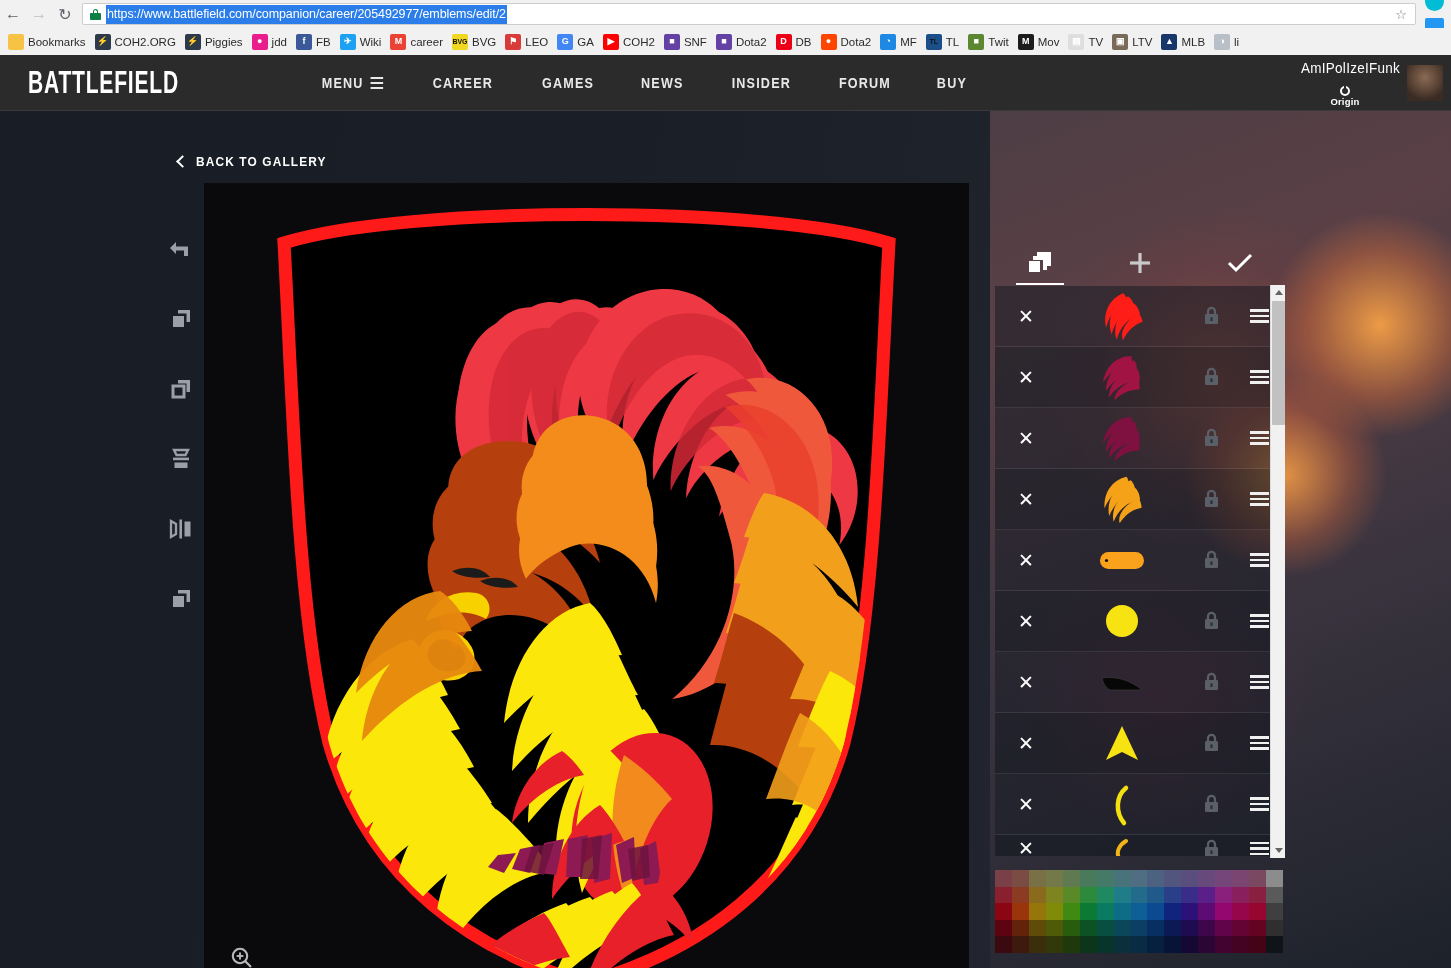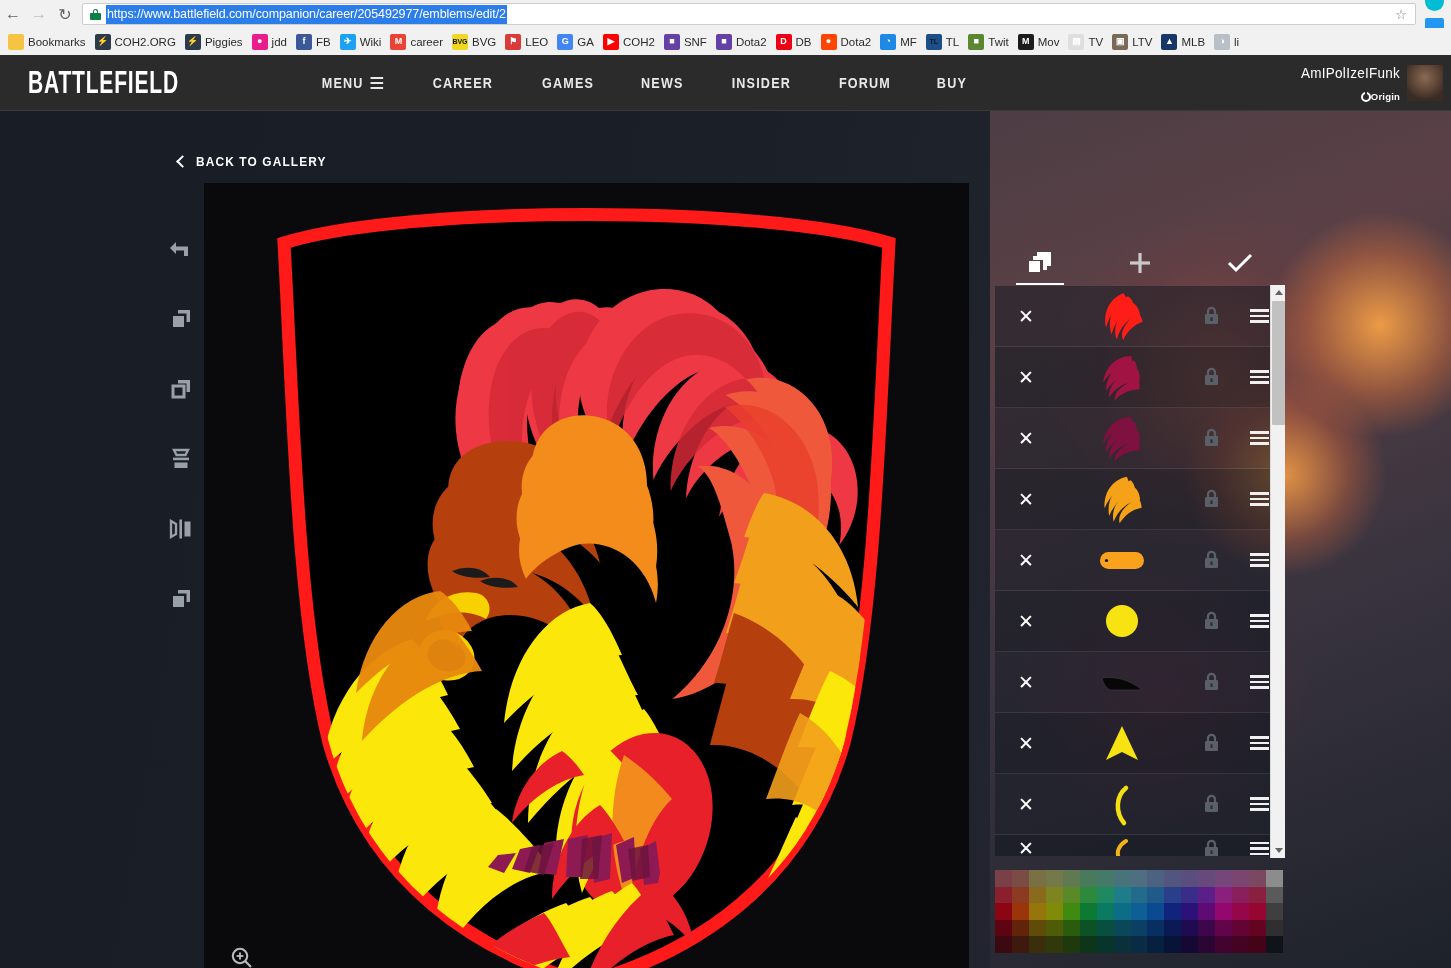--- a/index.html
+++ b/index.html
@@ -139,21 +139,21 @@
     height: 56px; display: flex; align-items: center; gap: 7px;
   }
   #bf-user-text { text-align: right; }
   #bf-username {
     font-family: "Liberation Sans Narrow", "Liberation Sans", sans-serif;
     font-size: 15px; color: #fff; font-weight: 400; letter-spacing: 0.3px;
     transform: scaleX(0.9); transform-origin: right center;
   }
   #bf-origin {
     display: flex; align-items: center; justify-content: flex-end;
-    gap: 0; margin-top: 10px;
+    gap: 0; margin-top: 10px; flex-direction: column;
   }
   #origin-glyph {
     width: 10px; height: 10px; border-radius: 50%;
     border: 2px solid #fff; position: relative;
   }
   #origin-glyph::after {
     content: ""; position: absolute; top: -2px; left: 2px;
     width: 2px; height: 6px; background: #2b2b2b;
   }
   #bf-origin-label {

